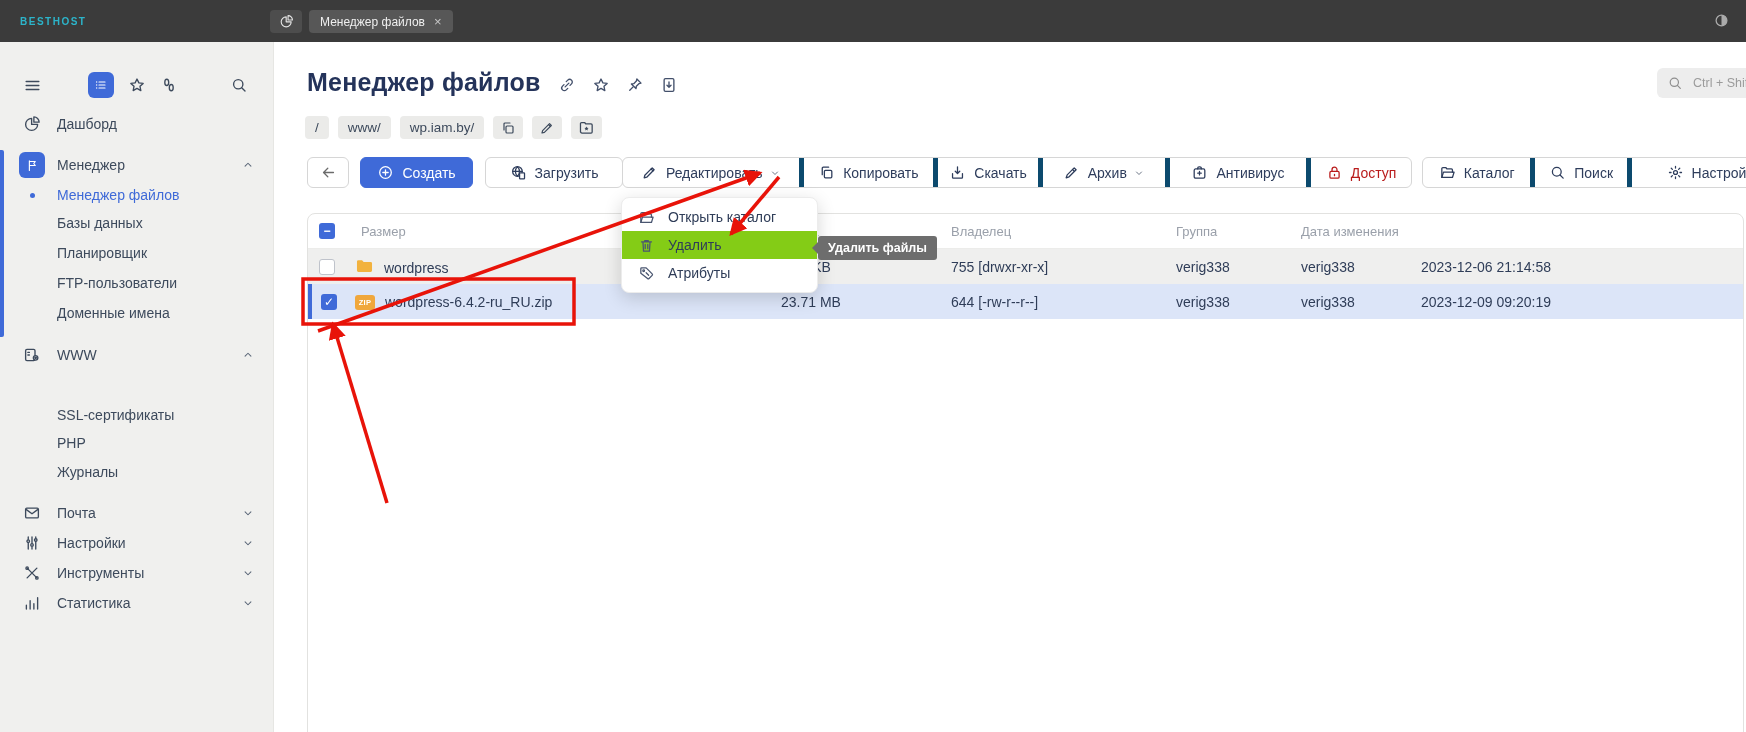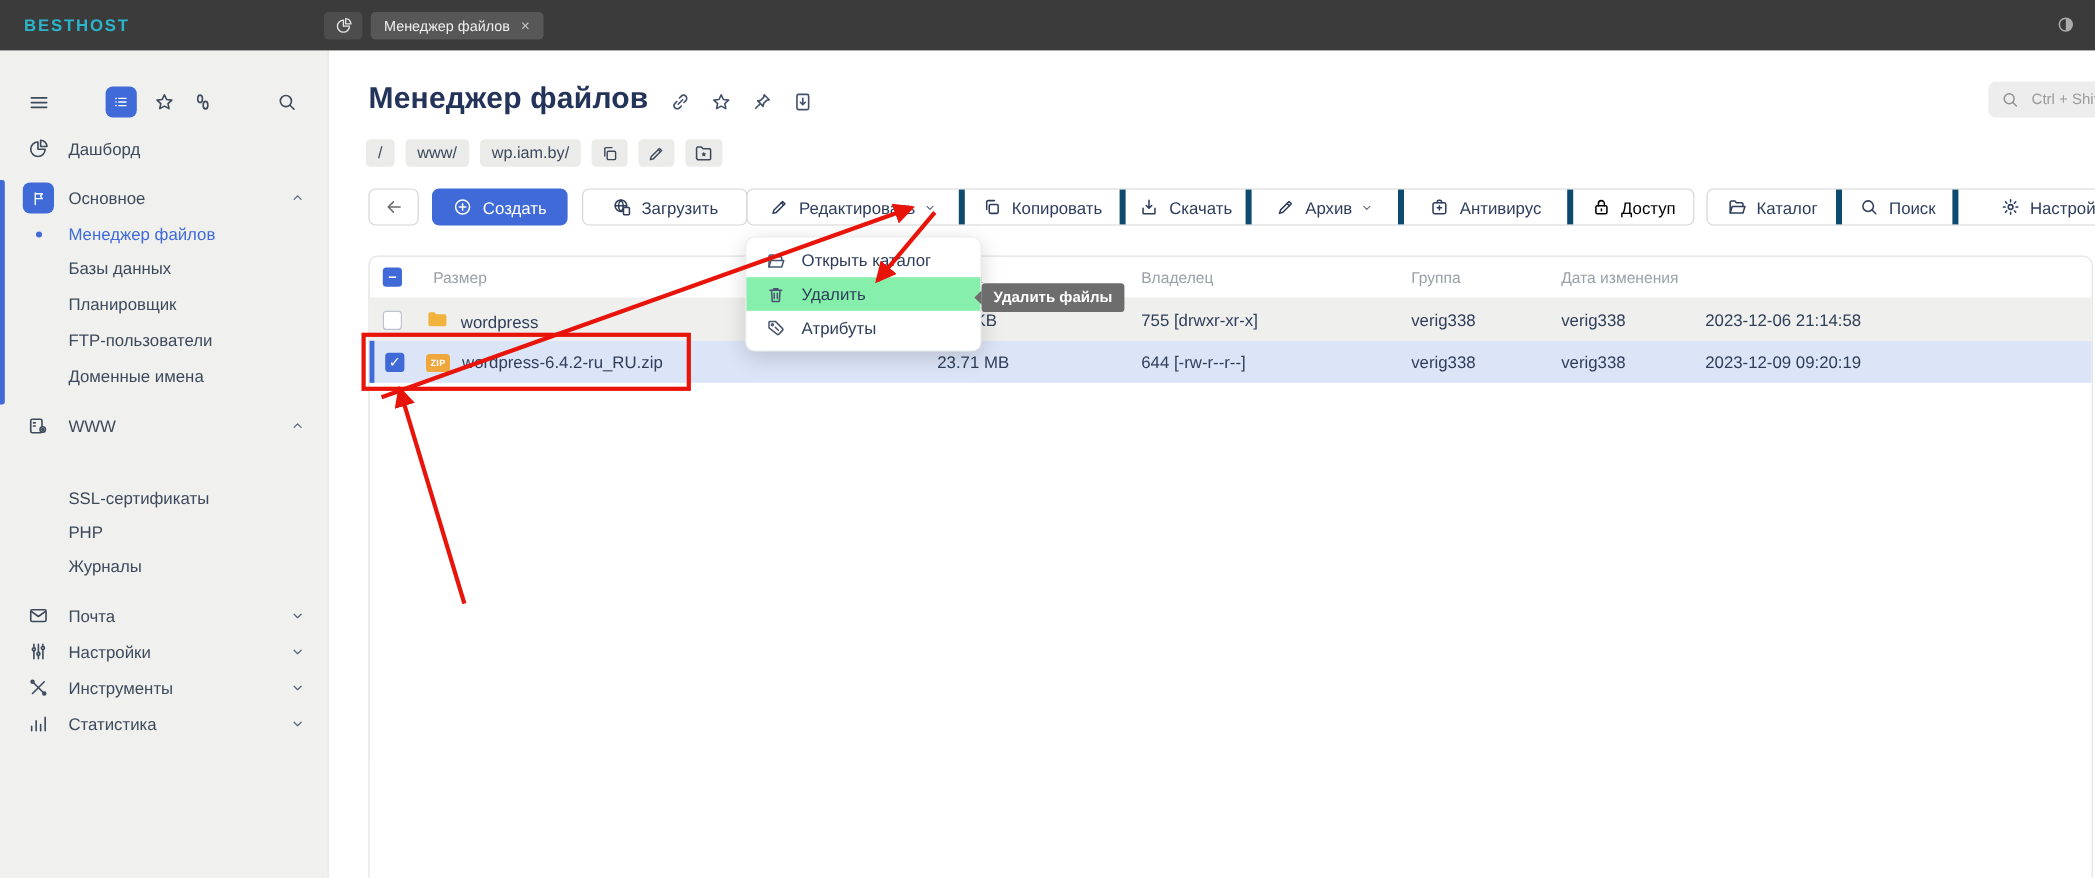--- a/index.html
+++ b/index.html
@@ -3,21 +3,21 @@
 <meta charset="utf-8">
 <style>
   html,body{margin:0;padding:0;width:1746px;height:732px;overflow:hidden;background:#fff;
     font-family:"Liberation Sans","DejaVu Sans",sans-serif;-webkit-font-smoothing:antialiased;}
   .page{position:relative;width:1746px;height:732px;}
   svg.i{display:block;fill:none;stroke:currentColor;stroke-width:1.8;stroke-linecap:round;stroke-linejoin:round;}
 
   
   .topbar{position:absolute;left:0;top:0;width:1746px;height:42px;background:#3b3b3b;z-index:5;}
   .logo{position:absolute;left:20px;top:0;height:42px;display:flex;align-items:center;
-    color:#2cb4ca;font-size:14px;font-weight:bold;letter-spacing:1.5px;}
+    color:#2cb4ca;font-size:10px;font-weight:bold;letter-spacing:1.5px;}
   .dash-btn{position:absolute;left:270px;top:10px;width:32px;height:23px;background:#4d4d4d;border-radius:4px;
     display:flex;align-items:center;justify-content:center;color:#e5e5e5;cursor:pointer;}
   .top-tab{position:absolute;left:309px;top:10px;height:23px;background:#575757;border-radius:4px;
     display:flex;align-items:center;padding:0 11px;gap:9px;color:#efefef;font-size:12px;cursor:pointer;}
   .top-tab .x{color:#c6c6c6;font-size:13px;}
   .theme-btn{position:absolute;right:16px;top:12px;color:#ababab;cursor:pointer;}
 
   
   .sidebar{position:absolute;left:0;top:42px;width:273px;bottom:0;background:#f0f0ee;border-right:1px solid #e6e6e3;z-index:2;}
   .rail{position:absolute;left:0;top:108px;width:4px;height:187px;background:#3f6ad8;border-radius:0 2px 2px 0;}
@@ -50,21 +50,21 @@
 
   .toolbar{position:absolute;left:0;top:115px;height:31px;width:1746px;}
   .tbtn{position:absolute;top:0;height:31px;box-sizing:border-box;display:flex;align-items:center;justify-content:center;
     gap:8px;font-size:14px;color:#2e3d5c;background:#fff;border:1px solid #d6d6d6;border-radius:6px;cursor:pointer;}
   .tbtn.primary{background:#3f6ad8;border-color:#3f6ad8;color:#fff;}
   .tgroup{position:absolute;top:0;height:31px;box-sizing:border-box;background:#fff;border:1px solid #d6d6d6;border-radius:6px;
     display:flex;}
   .tgroup .gbtn{height:29px;box-sizing:border-box;display:flex;align-items:center;justify-content:center;gap:8px;
     font-size:14px;color:#2e3d5c;cursor:pointer;border-left:5px solid #0c4a6e;}
   .tgroup .gbtn:first-child{border-left:none;}
-  .gbtn.disabled{color:#000000;cursor:default;}
+  .gbtn.disabled{color:#b91c1c;cursor:default;}
   .gbtn .chev-s,.tbtn .chev-s{color:#5b6778;margin-left:-2px;}
 
   
   .card{position:absolute;left:34px;top:171px;width:1437px;bottom:-6px;background:#fff;
     border:1px solid #e2e2e0;border-radius:8px 8px 0 0;box-sizing:border-box;}
   .trow{display:grid;grid-template-columns:38px 420px 170px 225px 125px 120px 1fr;align-items:center;}
   .thead{height:34px;color:#9aa0aa;font-size:13px;border-bottom:1px solid #ececea;}
   .tr{height:35px;font-size:14px;color:#2f3d58;}
   .tr.r1{background:#efefee;}
   .tr.r2{background:#dce5f8;border-left:4px solid #3f6ad8;grid-template-columns:34px 420px 170px 225px 125px 120px 1fr;}
@@ -78,21 +78,21 @@
   .zipbadge{width:20px;height:15px;background:#f0a73c;border-radius:3px;color:#fff;font-size:7.5px;font-weight:bold;
     display:flex;align-items:center;justify-content:center;letter-spacing:.3px;}
   .headname{display:flex;align-items:center;gap:8px;padding-left:9px;}
   .sorti{color:#7d8aa3;cursor:pointer;}
 
   
   .dropdown{position:absolute;left:348px;top:155px;width:195px;background:#fff;border-radius:8px;
     box-shadow:0 5px 18px rgba(0,0,0,.16);border:1px solid #ececec;padding:5px 0;z-index:20;}
   .ditem{height:28px;display:flex;align-items:center;gap:13px;padding-left:16px;font-size:14px;color:#2f3d58;cursor:pointer;}
   .ditem .dico{color:#4a5670;display:flex;}
-  .ditem.hl{background:#86efac;}
+  .ditem.hl{background:#84cc16;}
   .tooltip{position:absolute;left:545px;top:194px;height:24px;background:#6d6d6d;color:#fff;border-radius:3px;
     display:flex;align-items:center;padding:0 10px;font-size:12.5px;font-weight:bold;z-index:21;}
   .tooltip:before{content:"";position:absolute;left:-6px;top:6px;border-top:6px solid transparent;
     border-bottom:6px solid transparent;border-right:6px solid #6d6d6d;}
 
   .annot{position:absolute;left:0;top:0;z-index:50;pointer-events:none;}
 </style>
 </head>
 <body>
 
@@ -160,21 +160,21 @@
           </svg>
         </span>
       <span class="nlabel">Дашборд</span>
     </div>
     <div class="nav-item" style="top:109px">
       <span class="nicon blue">
           <svg class="i" width="15" height="15" viewBox="0 0 24 24">
             <path d="M7 20V4.5M7 5.5h9.5L14 8.8l2.5 3.2H7"></path>
           </svg>
         </span>
-      <span class="nlabel">Основное</span>
+      <span class="nlabel">Менеджер</span>
       <span class="chev">
           <svg class="i" width="14" height="14" viewBox="0 0 24 24">
             <path d="M7 14l5-5 5 5"></path>
           </svg>
         </span>
     </div>
     <div class="nav-child active" style="top:139px">
       <span class="dot"></span>
       <span class="nlabel">Менеджер файлов</span>
     </div>

